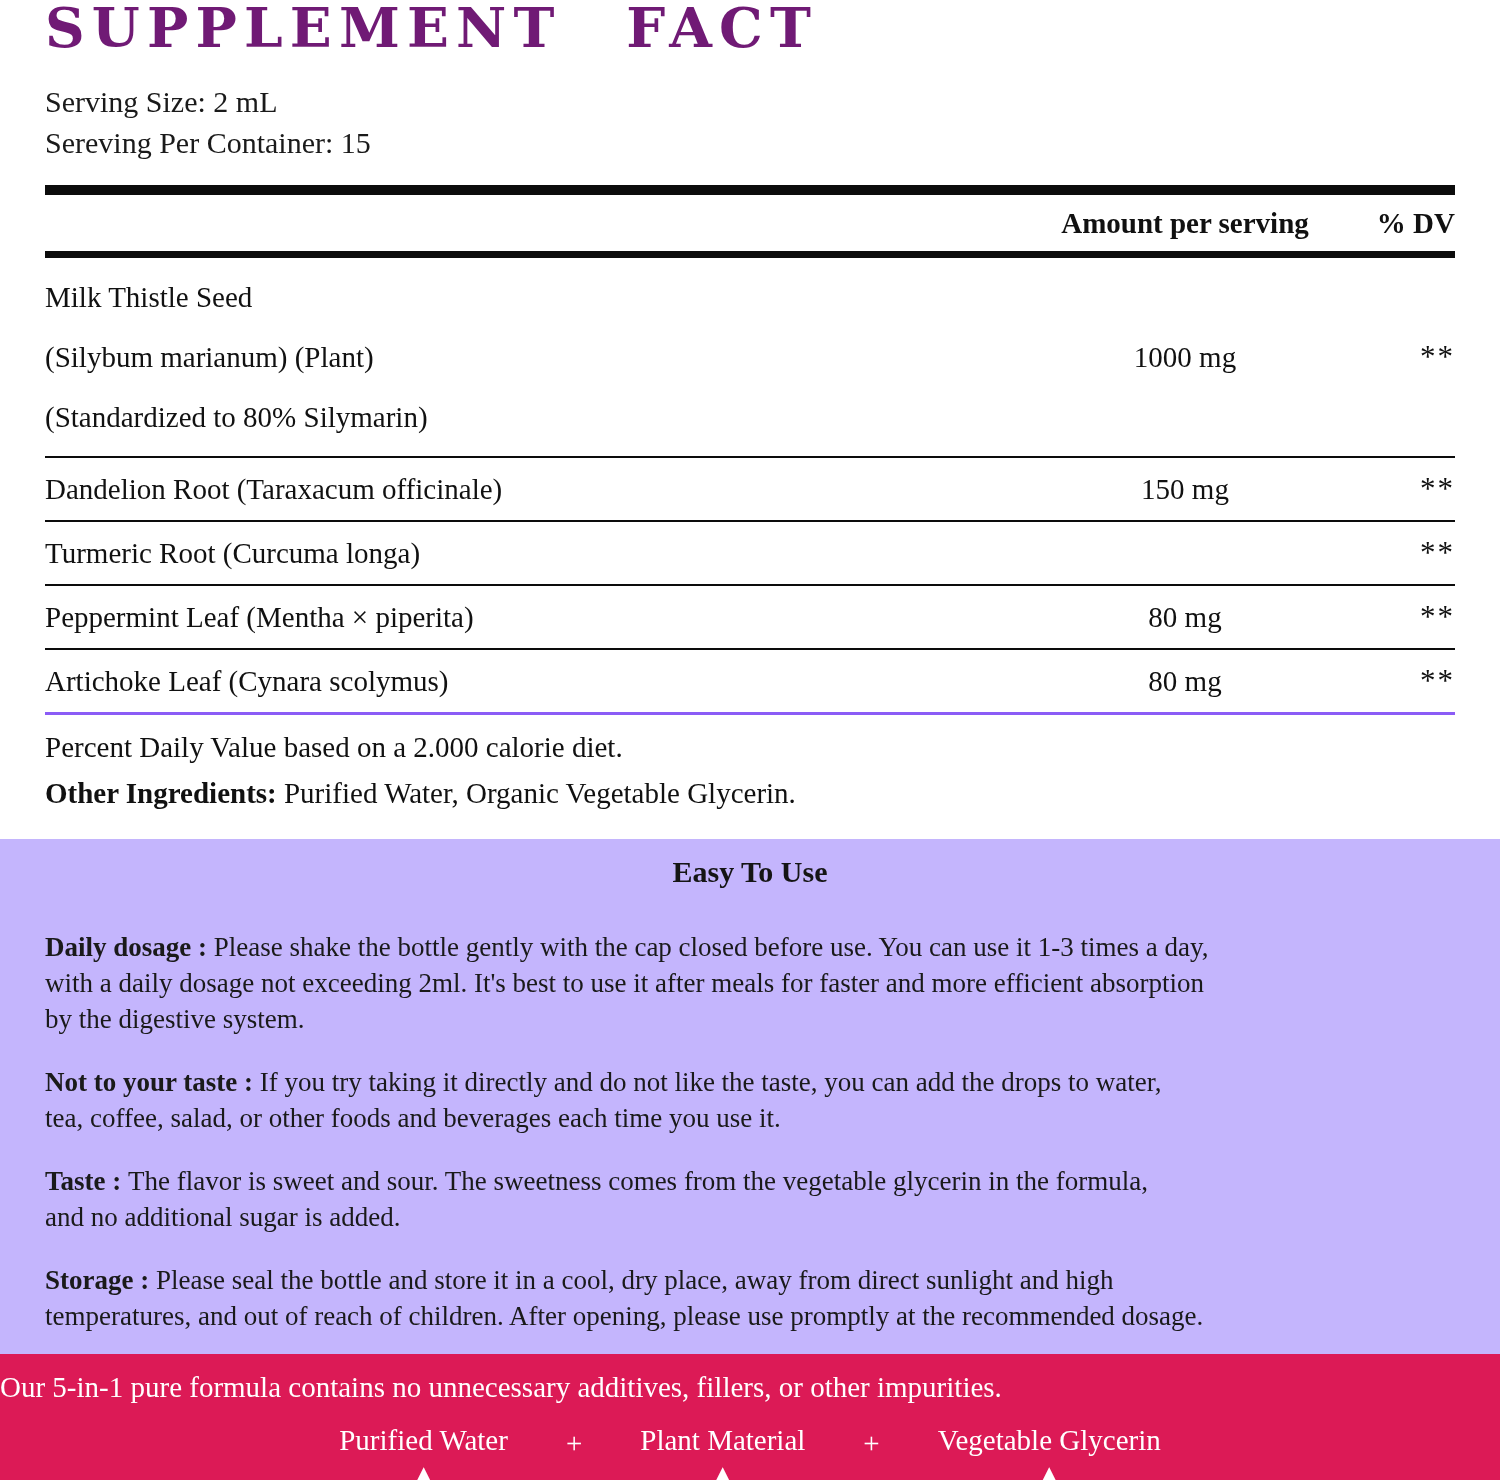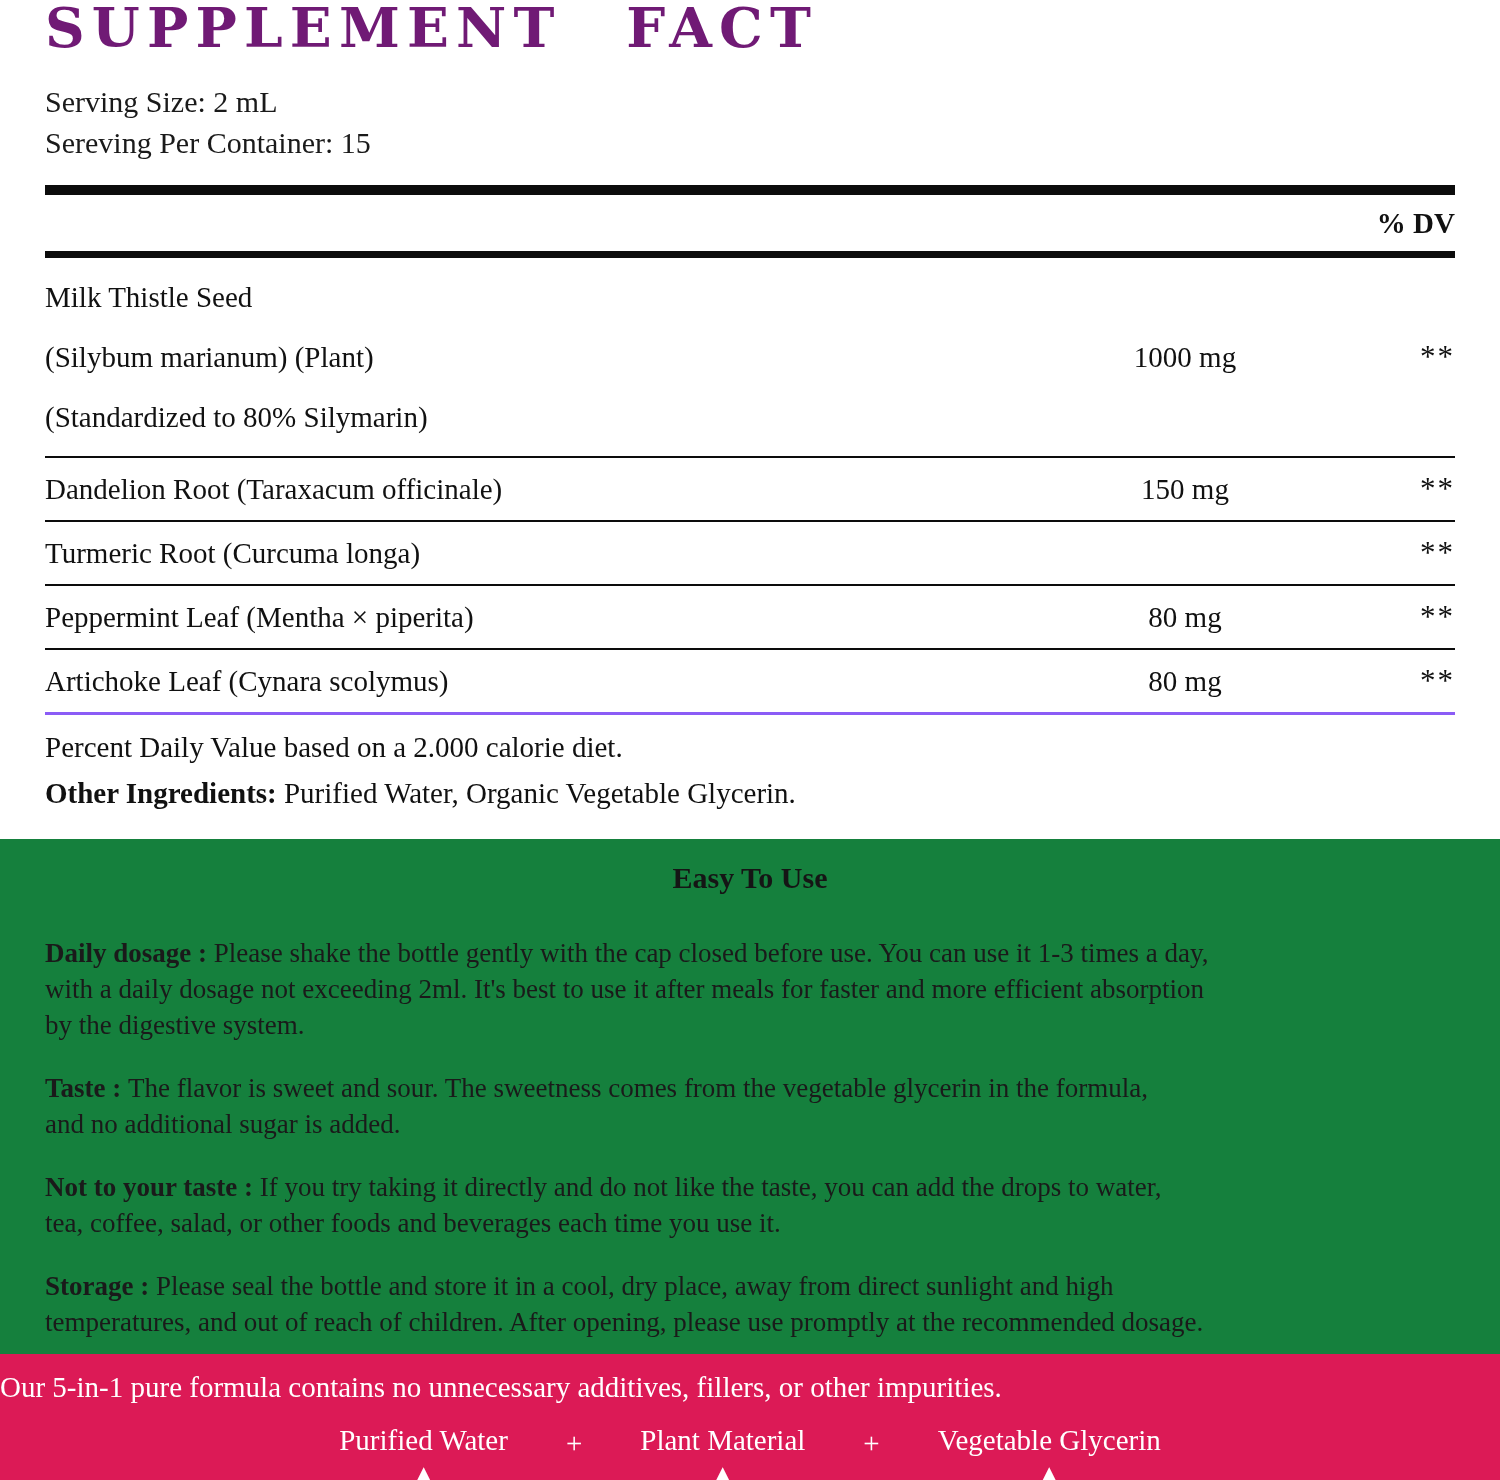--- a/index.html
+++ b/index.html
@@ -48,24 +48,24 @@
   .facts-row.last { border-bottom: 3px solid #8b5cf6; }
   .cell-pre { white-space: pre-line; }
   .dv-mark { font-size: 31px; letter-spacing: 2px; }
 
   .footnote { margin-top: 16px; font-size: 29px; }
   .other-ing { margin-top: 13px; font-size: 29px; }
   .other-ing b { font-weight: bold; }
 
   .easy-section {
     margin-top: 29px;
-    background: #15803d;
+    background: #c4b5fd;
     height: 515px;
     box-sizing: border-box;
-    padding: 22px 45px 0 45px;
+    padding: 16px 45px 0 45px;
   }
   .easy-heading {
     text-align: center;
     font-size: 30px; font-weight: bold;
     margin: 0 0 40px 0;
     color: #151515;
   }
   .para { margin: 0 0 27px 0; font-size: 27px; line-height: 36px; color: #1a1a1a; }
   .plabel { font-weight: bold; }
   .ptext { white-space: pre-line; }
@@ -101,20 +101,21 @@
 
   <div class="serving-block">
     <div>Serving Size: 2 mL</div>
     <div>Sereving Per Container: 15</div>
   </div>
 
   <div class="bar-thick"></div>
 
   <div class="facts-header">
     <div class="col-name"></div>
+    <div class="col-amount">Amount per serving</div>
     <div class="col-dv">% DV</div>
   </div>
 
   <div class="bar-medium"></div>
 
   <div class="facts-row tall">
     <div class="col-name cell-pre">Milk Thistle Seed
 (Silybum marianum) (Plant)
 (Standardized to 80% Silymarin)</div>
     <div class="col-amount">1000 mg</div>
@@ -154,27 +155,27 @@
 <div class="easy-section">
   <div class="easy-heading">Easy To Use</div>
 
   <p class="para">
     <span class="plabel">Daily dosage : </span><span class="ptext">Please shake the bottle gently with the cap closed before use. You can use it 1-3 times a day,
 with a daily dosage not exceeding 2ml. It's best to use it after meals for faster and more efficient absorption
 by the digestive system.</span>
   </p>
 
   <p class="para">
+    <span class="plabel">Not to your taste : </span><span class="ptext">If you try taking it directly and do not like the taste, you can add the drops to water,
+tea, coffee, salad, or other foods and beverages each time you use it.</span>
+  </p>
+
+  <p class="para">
     <span class="plabel">Taste : </span><span class="ptext">The flavor is sweet and sour. The sweetness comes from the vegetable glycerin in the formula,
 and no additional sugar is added.</span>
-  </p>
-
-  <p class="para">
-    <span class="plabel">Not to your taste : </span><span class="ptext">If you try taking it directly and do not like the taste, you can add the drops to water,
-tea, coffee, salad, or other foods and beverages each time you use it.</span>
   </p>
 
   <p class="para">
     <span class="plabel">Storage : </span><span class="ptext">Please seal the bottle and store it in a cool, dry place, away from direct sunlight and high
 temperatures,  and out of reach of children. After opening, please use promptly at the recommended dosage.</span>
   </p>
 </div>
 
 <div class="banner">
   <p class="banner-line">Our 5-in-1 pure formula contains no unnecessary additives, fillers, or other impurities.</p>

